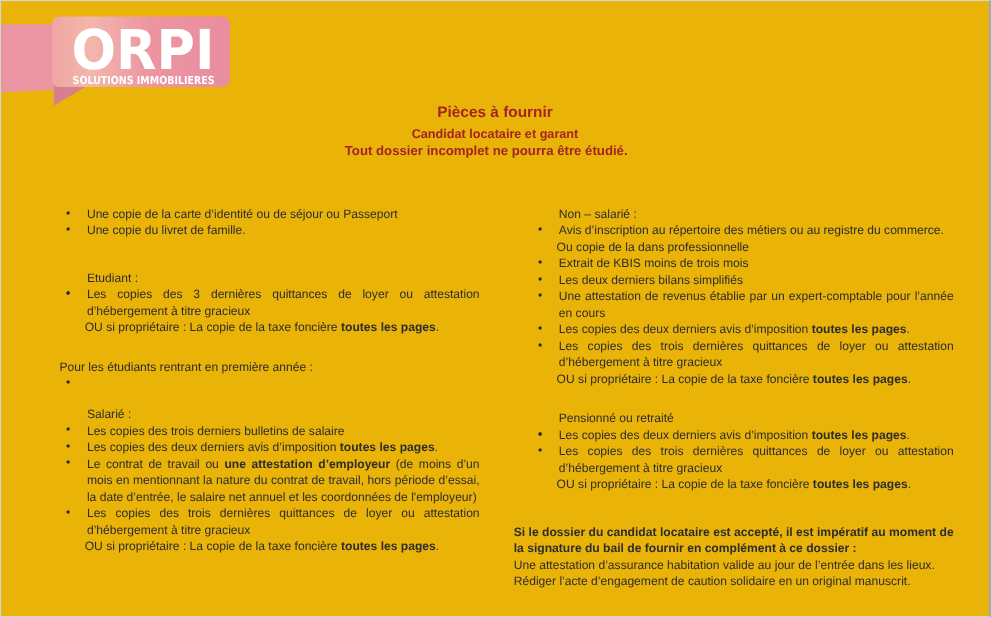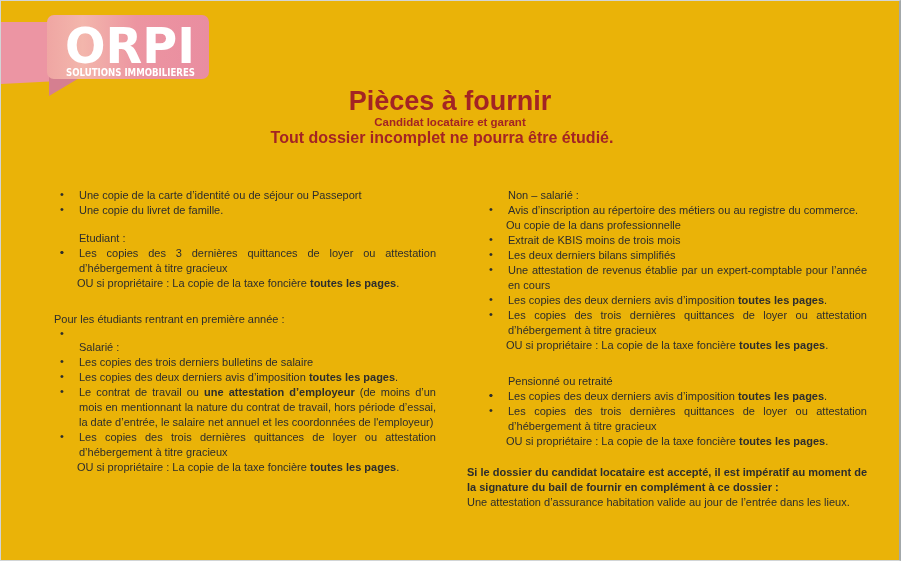--- a/index.html
+++ b/index.html
@@ -12,38 +12,38 @@
     border:1px solid #d2d5d6;
     border-right:2px solid #a3a8aa;
     font-family:"Liberation Sans", sans-serif;
     color:#2d2d2d;
     overflow:hidden;
   }
   
   .logo { position:absolute; top:6px; left:0; }
   
   .header { position:absolute; top:88px; left:0; width:100%; text-align:center; }
-  .doc-title { font-size:27px; font-weight:bold; color:#a32424; line-height:24px; margin:0; }
+  .doc-title { font-size:14px; font-weight:bold; color:#a32424; line-height:24px; margin:0; }
   .doc-subtitle { font-size:11.5px; font-weight:bold; color:#a32424; line-height:14px; margin:2px 0 0 0; }
-  .doc-warning { font-size:16px; font-weight:bold; color:#a32424; line-height:15px; margin:1px 16px 0 0; }
+  .doc-warning { font-size:12px; font-weight:bold; color:#a32424; line-height:15px; margin:1px 16px 0 0; }
   
   .col { position:absolute; top:186px; font-size:11px; line-height:15px; }
   .col-left  { left:37px;  width:398px; }
   .col-right { left:466px; width:400px; }
-  .section { margin-top:13px; }
+  .section { margin-top:28px; }
   .section:first-child { margin-top:1px; }
   .section.gap-lg { margin-top:21px; }
   .sec-title { font-weight:normal; padding-left:41px; }
   .sec-title.flush { padding-left:16px; }
   .li { position:relative; padding-left:41px; text-align:justify; }
   .li .dot { position:absolute; left:22px; top:-1px; }
   .cont { padding-left:39px; }
   .b { font-weight:bold; }
   
-  .footer { margin-top:16px; }
+  .footer { margin-top:28px; }
   .footer-bold { font-weight:bold; text-align:justify; }
 </style>
 </head>
 <body>
 
 <div class="page">
 
   <div class="logo">
     <svg width="212" height="92" viewBox="0 0 212 92">
       <defs>
@@ -112,16 +112,17 @@
           <div class="sec-title">Pensionné ou retraité</div>
           <div class="li"><span class="dot">•</span></div>
           <div class="li"><span class="dot">•</span><span><span>Les copies des deux derniers avis d’imposition </span><span class="b">toutes les pages</span><span>.</span></span></div>
           <div class="li"><span class="dot">•</span><span><span>Les copies des trois dernières quittances de loyer ou attestation d’hébergement à titre gracieux</span></span></div>
           <div class="cont"><span>OU si propriétaire : La copie de la taxe foncière </span><span class="b">toutes les pages</span><span>.</span></div>
         </section>
       </div>
     <div class="footer">
       <div class="footer-bold">Si le dossier du candidat locataire est accepté, il est impératif au moment de la signature du bail de fournir en complément à ce dossier :</div>
       <div>Une attestation d’assurance habitation valide au jour de l’entrée dans les lieux.</div>
+      <div>Rédiger l’acte d’engagement de caution solidaire en un original manuscrit.</div>
     </div>
   </div>
 
 </div>
 
 </body></html>

